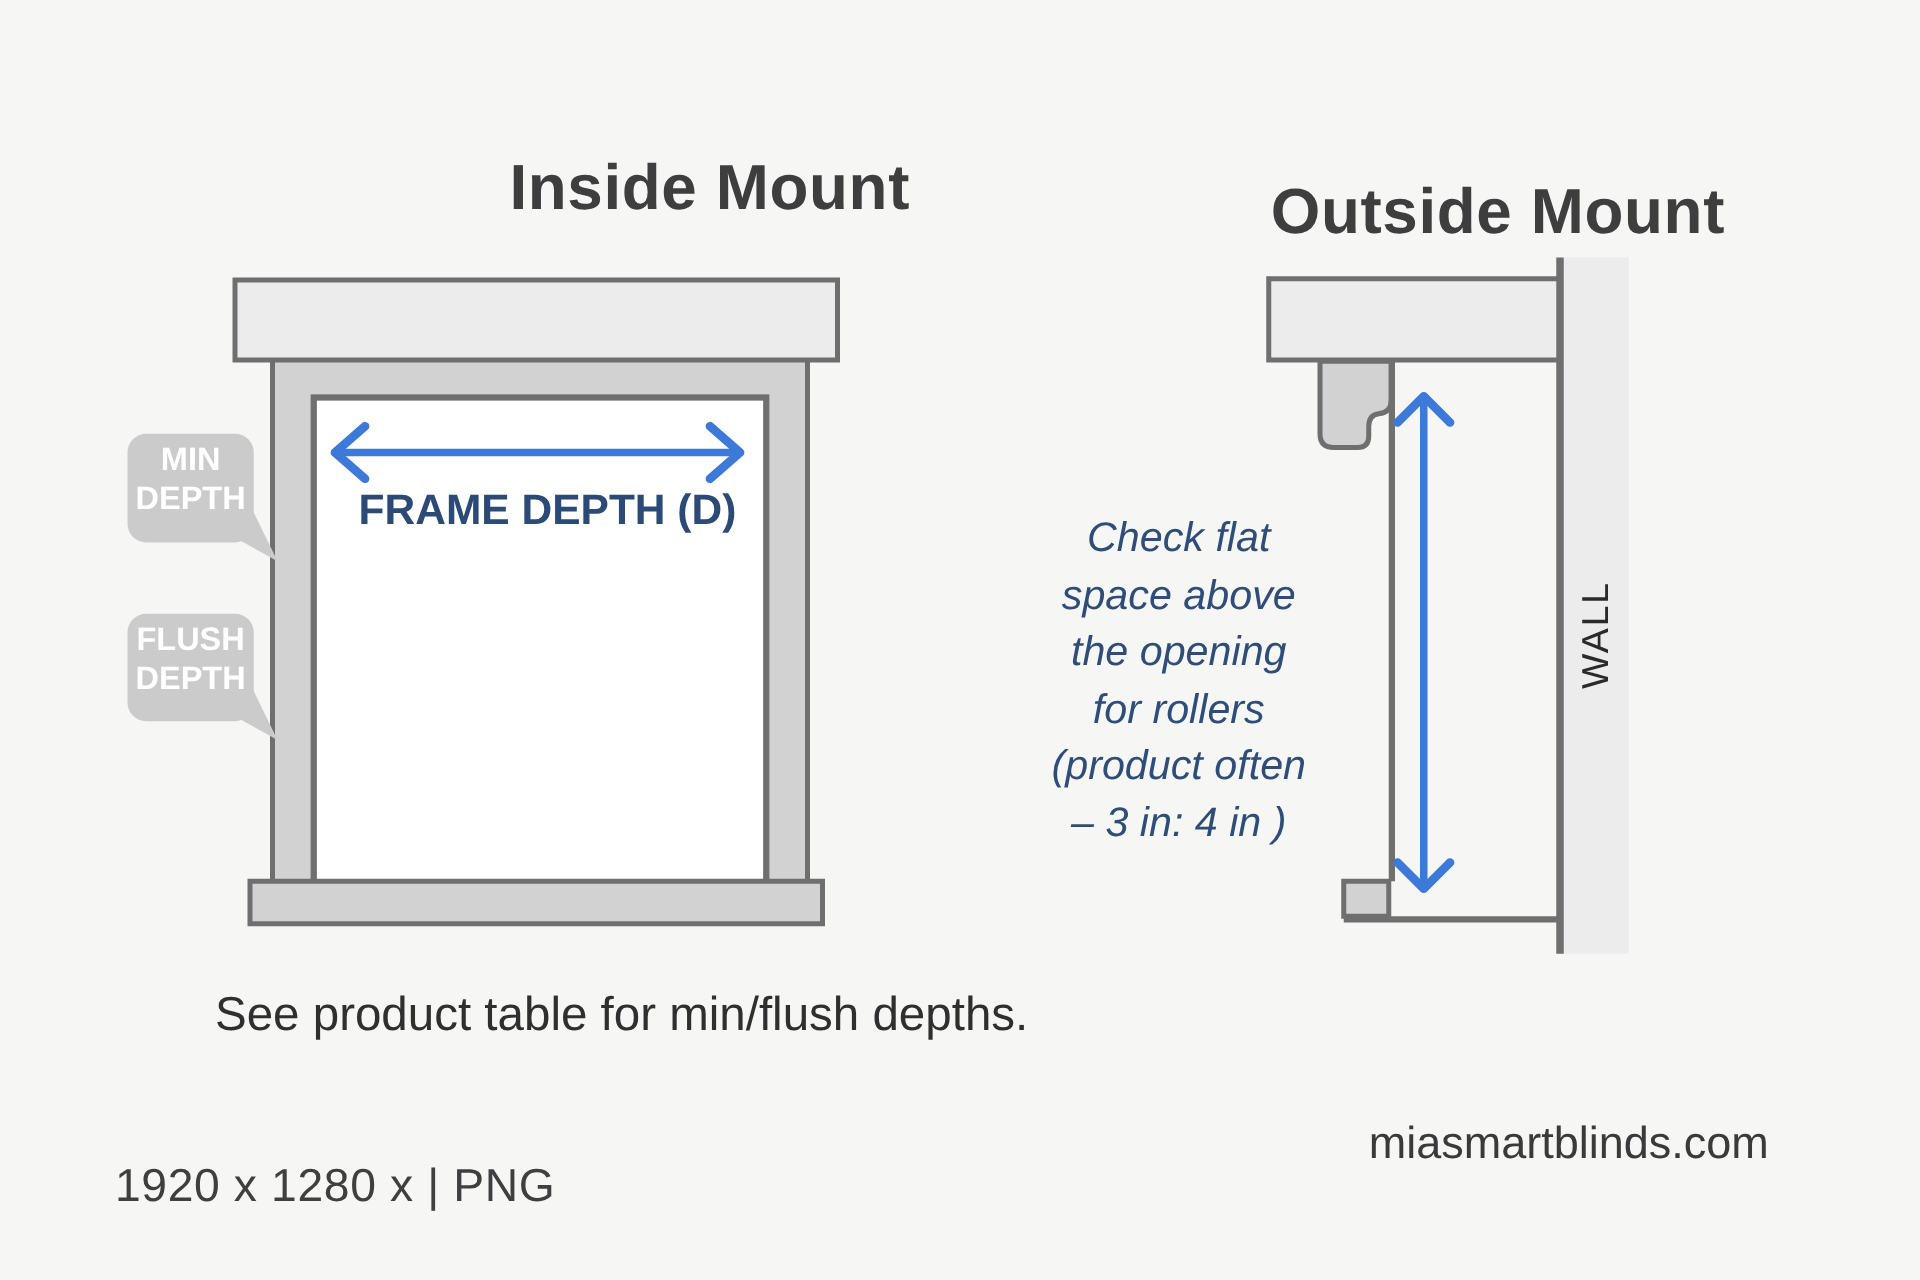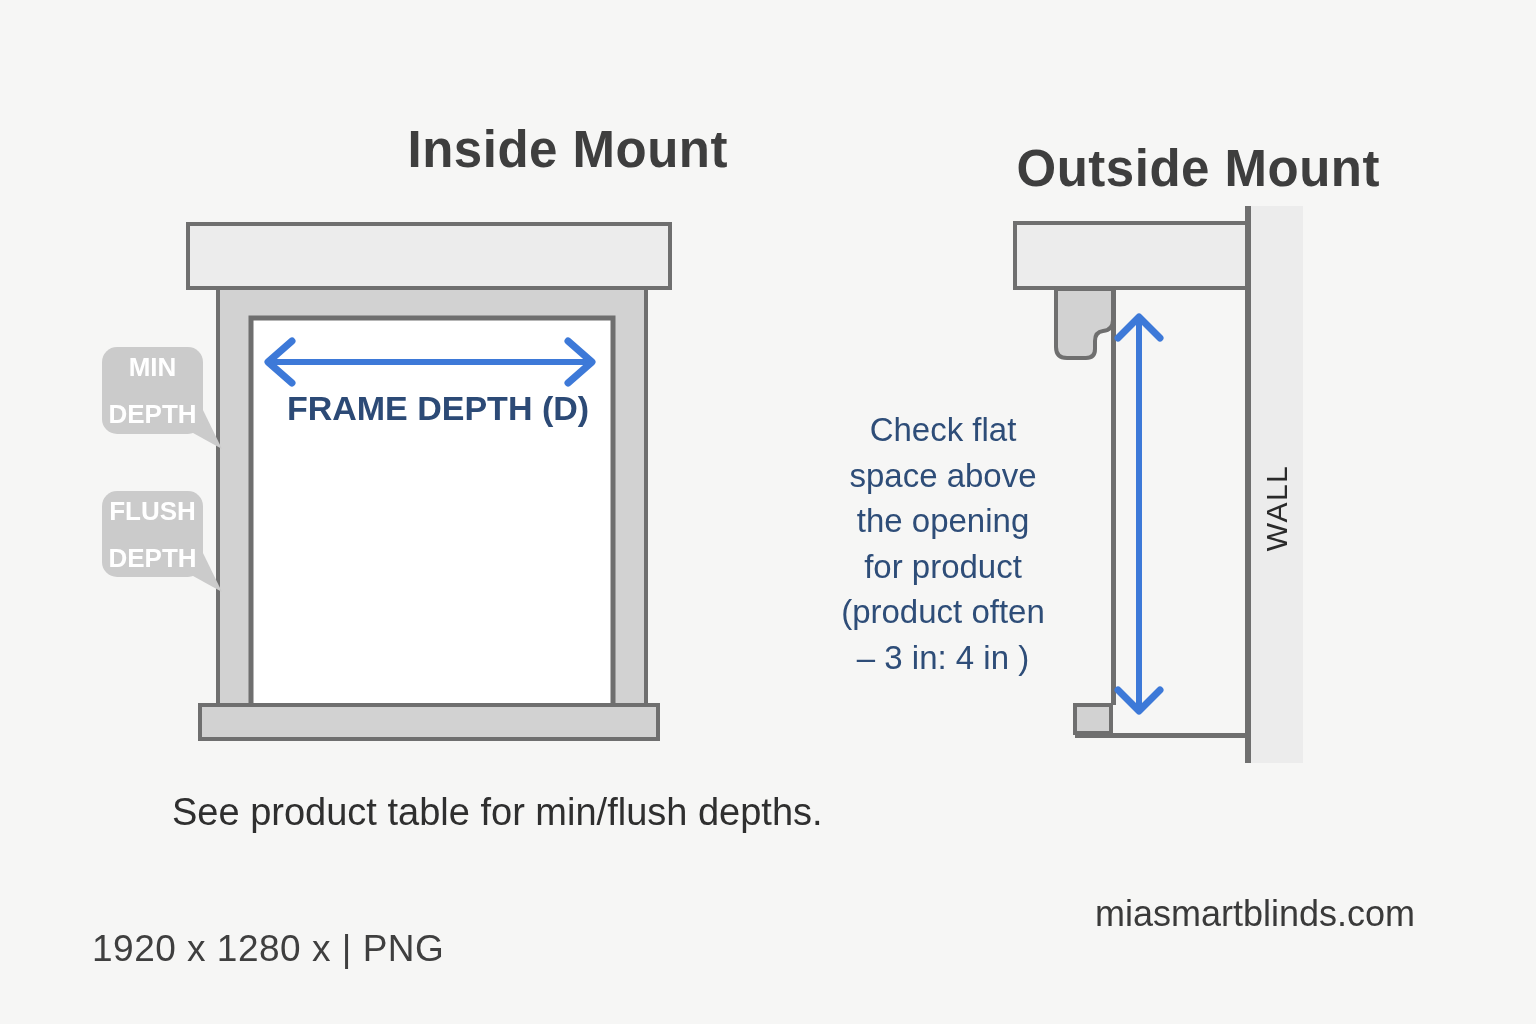--- a/index.html
+++ b/index.html
@@ -32,21 +32,21 @@
     letter-spacing: 0.5px;
   }
   #inside-title { left: 128px; }
   #outside-title { left: 780px; margin-top: 19px; }
   .bubble-text {
     position: absolute;
     width: 101px;
     display: flex;
     flex-direction: column;
     align-items: center;
-    justify-content: space-between;
+    justify-content: flex-start;
     color: #ffffff;
     font-weight: 700;
     font-size: 26px;
     line-height: 31px;
     text-align: center;
   }
   #min-bubble-text  { left: 102px; top: 352px; height: 78px; }
   #flush-bubble-text{ left: 102px; top: 496px; height: 78px; }
   #frame-depth-label {
     position: absolute;
@@ -58,20 +58,21 @@
     color: #2c4a76;
   }
   #note-block {
     position: absolute;
     left: 773px; top: 407px;
     width: 340px;
     text-align: center;
     font-size: 33px;
     line-height: 45.5px;
     color: #2e4d78;
+    font-style: italic;
   }
   #wall-label {
     position: absolute;
     left: 1217px; top: 478px;
     width: 120px; height: 60px;
     display: flex;
     align-items: center;
     justify-content: center;
     transform: rotate(-90deg);
     font-size: 30px;
@@ -165,21 +166,21 @@
     <div>FLUSH</div>
     <div>DEPTH</div>
   </div>
 
   <div id="frame-depth-label">FRAME DEPTH (D)</div>
 
   <div id="note-block">
     <div>Check flat</div>
     <div>space above</div>
     <div>the opening</div>
-    <div>for product</div>
+    <div>for rollers</div>
     <div>(product often</div>
     <div>– 3 in: 4 in )</div>
   </div>
 
   <div id="wall-label">WALL</div>
 
   <div id="caption">See product table for min/flush depths.</div>
 
   <div id="footer-dimensions">1920 x 1280 x | PNG</div>
 

